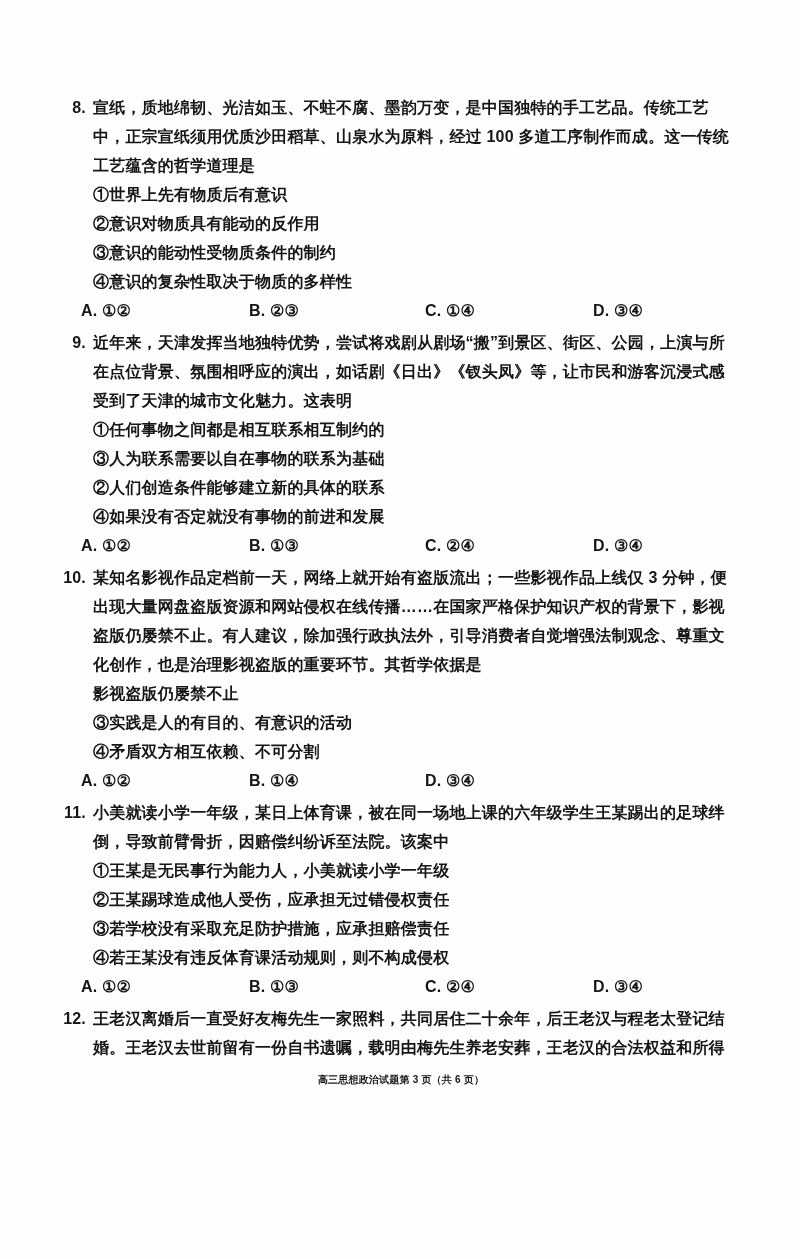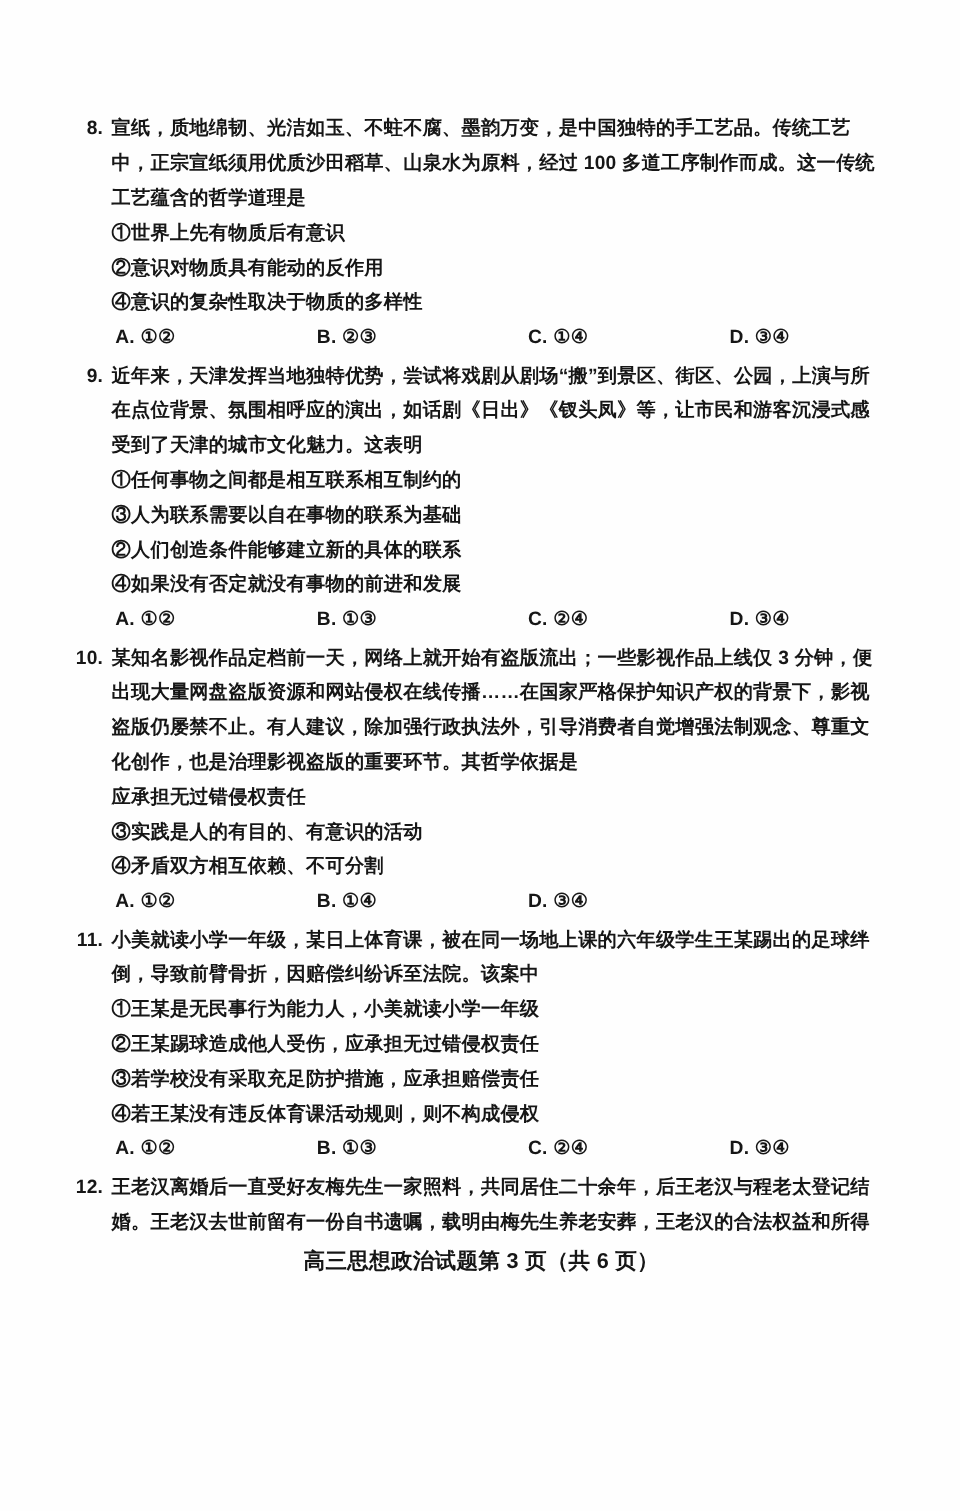--- a/index.html
+++ b/index.html
@@ -39,45 +39,46 @@
     text-align: right;
     padding-right: 7px;
     box-sizing: border-box;
     white-space: nowrap;
   }
   .statement {
     margin-left: 31px;
     width: 647px;
   }
   .options {
-    margin-left: 31px;
+    margin-left: 16px;
     padding-left: 3px;
     display: grid;
     grid-template-columns: 168px 176px 168px auto;
     width: 644px;
   }
   .footer {
     margin-top: 6px;
     text-align: center;
-    font-size: 18px;
+    font-size: 10px;
     line-height: 24px;
   }
 </style>
 </head>
 <body>
 
 <div class="page">
   <div class="content">
 
     <div class="question">
       <div class="stem">
         <span class="qnum">8.</span><span>宣纸，质地绵韧、光洁如玉、不蛀不腐、墨韵万变，是中国独特的手工艺品。传统工艺中，正宗宣纸须用优质沙田稻草、山泉水为原料，经过 100 多道工序制作而成。这一传统工艺蕴含的哲学道理是</span>
       </div>
       <div class="statement">①世界上先有物质后有意识</div>
       <div class="statement">②意识对物质具有能动的反作用</div>
+      <div class="statement">③意识的能动性受物质条件的制约</div>
       <div class="statement">④意识的复杂性取决于物质的多样性</div>
       <div class="options">
         <span>A. ①②</span>
         <span>B. ②③</span>
         <span>C. ①④</span>
         <span>D. ③④</span>
       </div>
     </div>
 
     <div class="question">
@@ -93,21 +94,21 @@
         <span>B. ①③</span>
         <span>C. ②④</span>
         <span>D. ③④</span>
       </div>
     </div>
 
     <div class="question">
       <div class="stem">
         <span class="qnum">10.</span><span>某知名影视作品定档前一天，网络上就开始有盗版流出；一些影视作品上线仅 3 分钟，便出现大量网盘盗版资源和网站侵权在线传播……在国家严格保护知识产权的背景下，影视盗版仍屡禁不止。有人建议，除加强行政执法外，引导消费者自觉增强法制观念、尊重文化创作，也是治理影视盗版的重要环节。其哲学依据是</span>
       </div>
-      <div class="statement">应承担无过错侵权责任</div>
+      <div class="statement">影视盗版仍屡禁不止</div>
       <div class="statement">③实践是人的有目的、有意识的活动</div>
       <div class="statement">④矛盾双方相互依赖、不可分割</div>
       <div class="options">
         <span>A. ①②</span>
         <span>B. ①④</span>
         <span>D. ③④</span>
       </div>
     </div>
 
     <div class="question">

